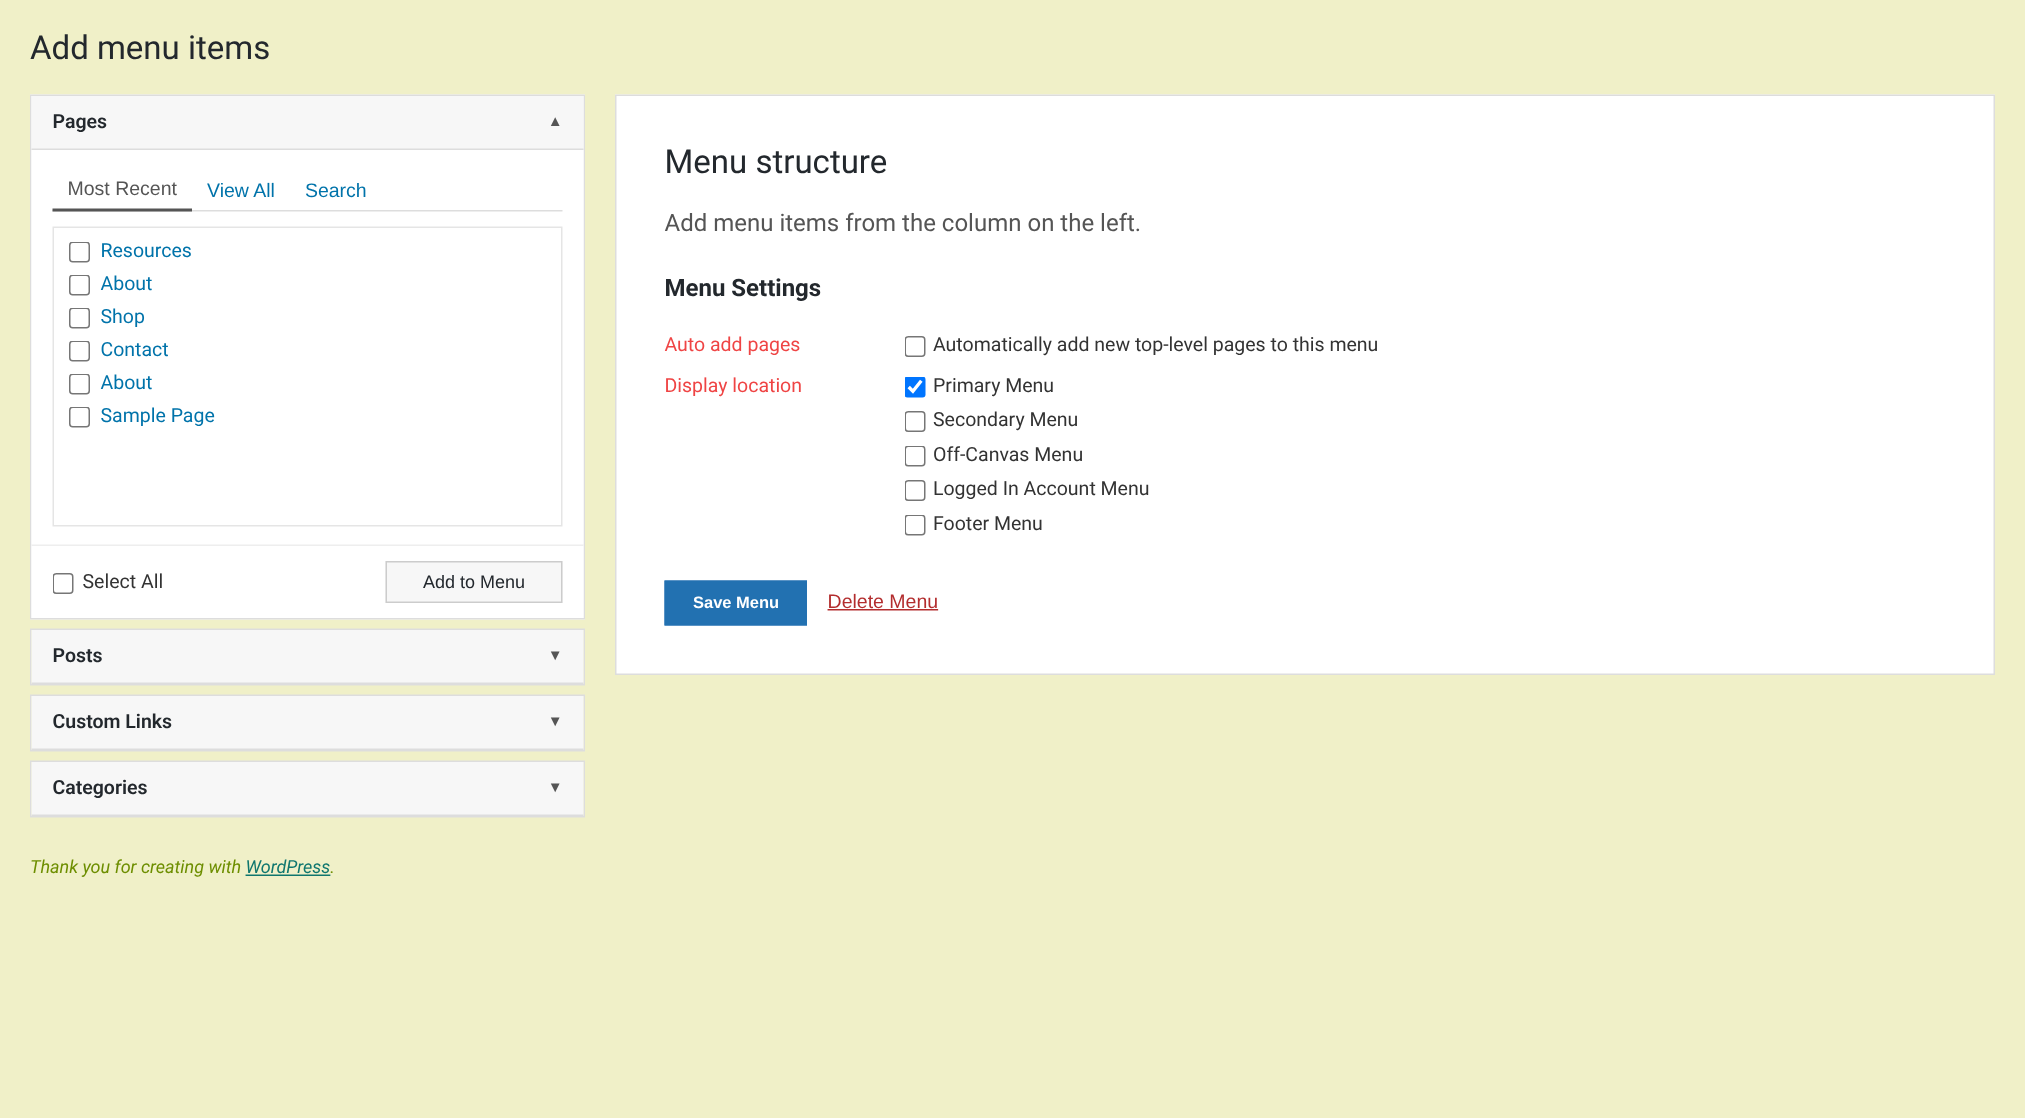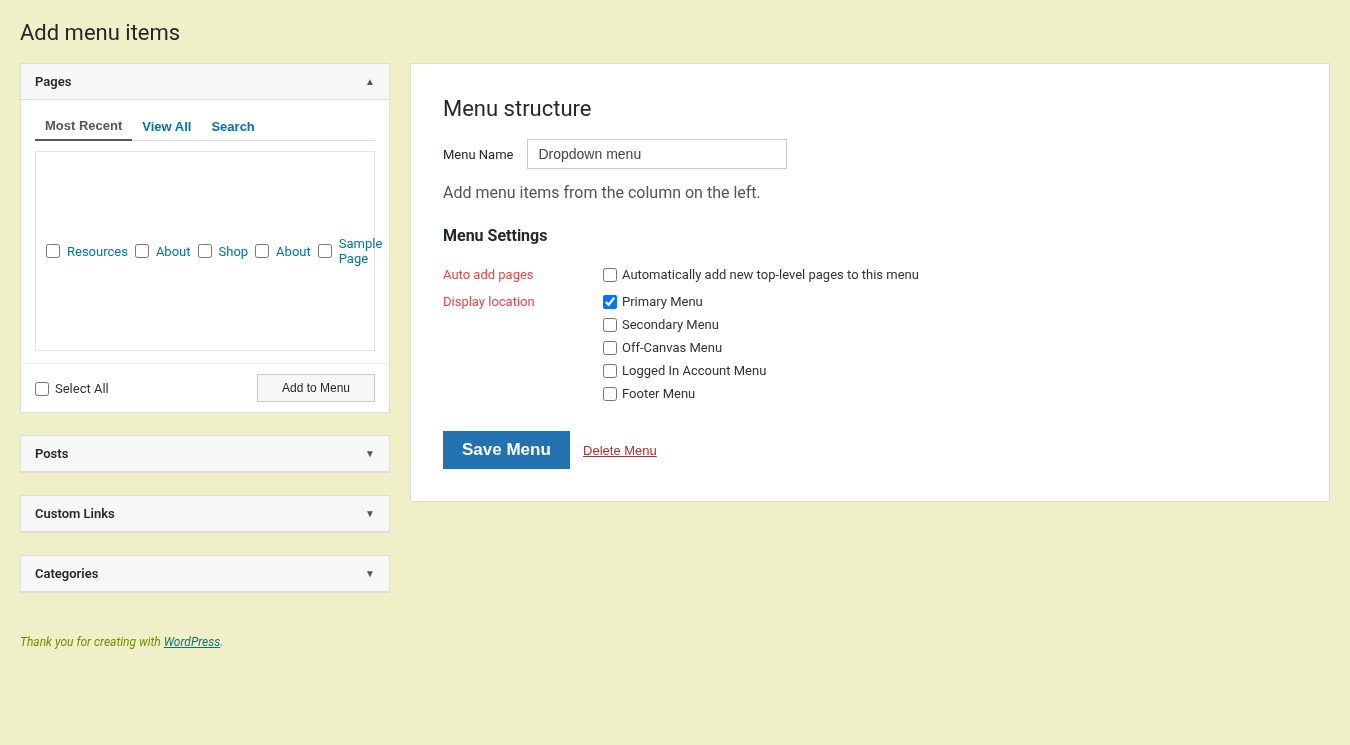--- a/index.html
+++ b/index.html
@@ -23,21 +23,21 @@
       align-items: flex-start;
     }
     
     .left-column {
       width: 370px;
       flex-shrink: 0;
     }
     .accordion-section {
       background: #fff;
       border: 1px solid #ddd;
-      margin-bottom: 22px;
+      margin-bottom: 6px;
     }
     .accordion-header {
       display: flex;
       justify-content: space-between;
       align-items: center;
       padding: 10px 14px;
       cursor: pointer;
       background: #f7f7f7;
       border-bottom: 1px solid #ddd;
       font-weight: 600;
@@ -62,29 +62,29 @@
       border-bottom: 1px solid #ddd;
     }
     .tab-item {
       padding: 6px 10px;
       font-size: 13px;
       cursor: pointer;
       color: #0073aa;
       border: none;
       background: none;
       text-decoration: none;
-      font-weight: bold;
     }
     .tab-item.active {
       color: #555;
       border-bottom: 2px solid #555;
       margin-bottom: -1px;
     }
     .checkbox-list {
       display: flex;
+      flex-direction: column;
       gap: 7px;
       padding: 8px 0;
       border: 1px solid #e5e5e5;
       padding: 8px 10px;
       min-height: 200px;
     }
     .checkbox-row {
       display: flex;
       align-items: center;
       gap: 7px;
@@ -201,21 +201,21 @@
       width: 14px;
       height: 14px;
       cursor: pointer;
       flex-shrink: 0;
     }
     .btn-save-menu {
       background: #2271b1;
       border: 1px solid #2271b1;
       color: #fff;
       padding: 8px 18px;
-      font-size: 17px;
+      font-size: 11px;
       cursor: pointer;
       margin-right: 10px;
       font-weight: 600;
     }
     .btn-delete-menu {
       background: none;
       border: none;
       color: #b32d2e;
       font-size: 13px;
       cursor: pointer;
@@ -259,20 +259,24 @@
           </div>
           <div class="checkbox-row">
             <input type="checkbox" id="pg2" style="">
             <label for="pg2">About</label>
           </div>
           <div class="checkbox-row">
             <input type="checkbox" id="pg3" style="">
             <label for="pg3">Shop</label>
           </div>
           <div class="checkbox-row">
+            <input type="checkbox" id="pg4" style="">
+            <label for="pg4">Contact</label>
+          </div>
+          <div class="checkbox-row">
             <input type="checkbox" id="pg5" style="">
             <label for="pg5">About</label>
           </div>
           <div class="checkbox-row">
             <input type="checkbox" id="pg6" style="">
             <label for="pg6">Sample Page</label>
           </div>
         </div>
       </div>
       <div class="accordion-footer">
@@ -303,24 +307,20 @@
         <span>Categories</span>
         <span class="accordion-arrow">▼</span>
       </div>
     </div>
 
   </div>
 
   <div class="right-column">
     <h2 class="menu-structure-title">Menu structure</h2>
 
-    <div class="menu-name-row">
-      <label class="menu-name-label">Menu Name</label>
-      <input class="menu-name-input" type="text" value="Dropdown menu" style="">
-    </div>
 
     <p class="menu-hint">Add menu items from the column on the left.</p>
 
     <h3 class="menu-settings-title">Menu Settings</h3>
 
     <table class="settings-table">
       <tbody>
         <tr>
           <td class="settings-label">Auto add pages</td>
           <td>

